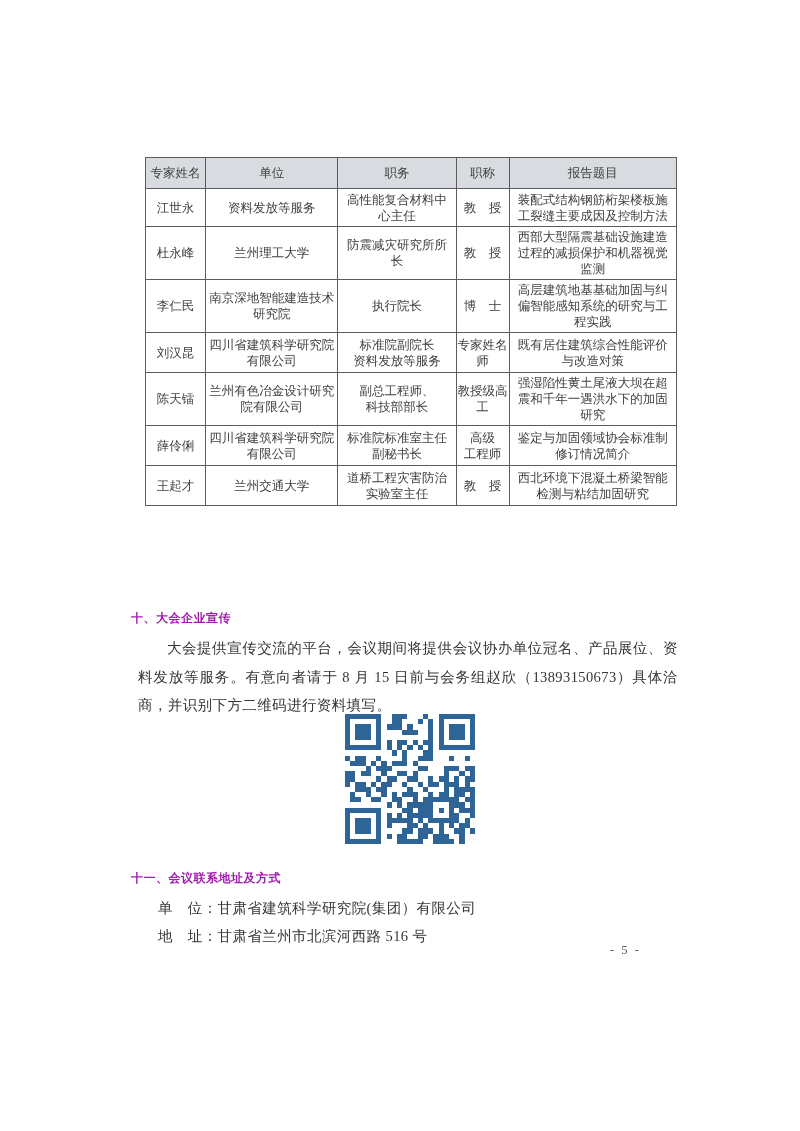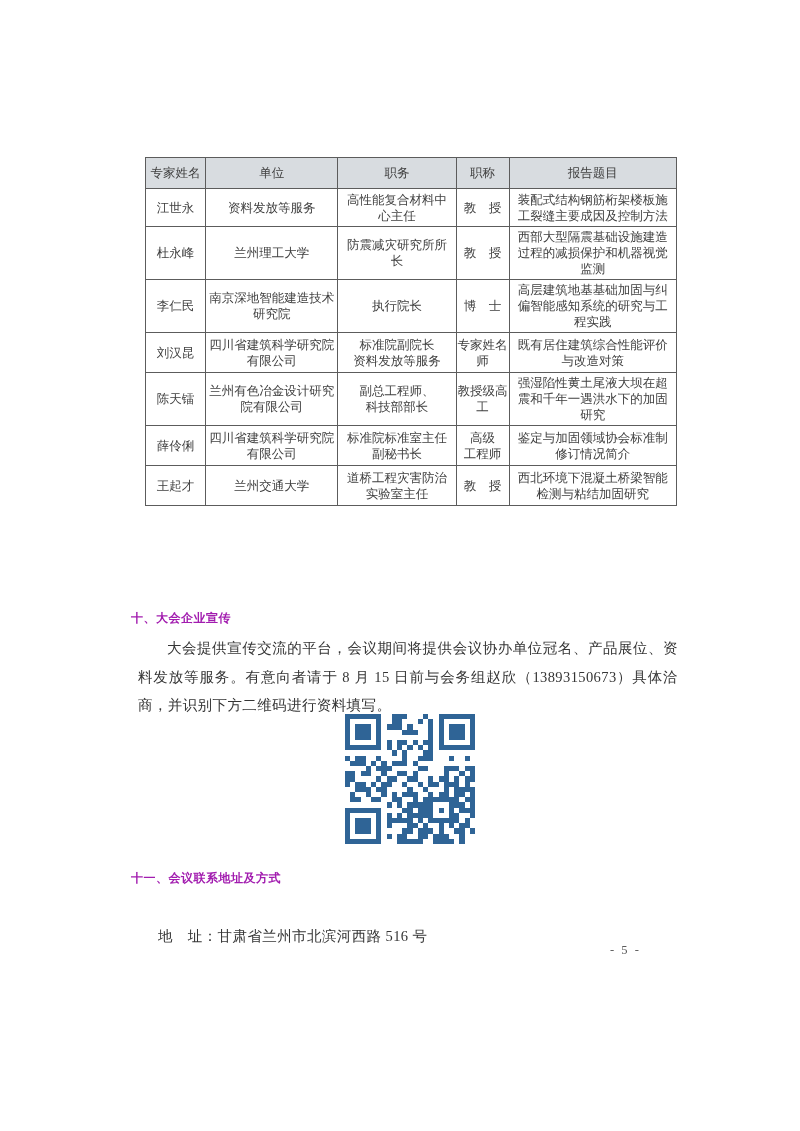--- a/index.html
+++ b/index.html
@@ -478,20 +478,23 @@
         <rect x="70" y="120" width="5" height="5" fill="#2f6496"></rect>
         <rect x="85" y="120" width="5" height="5" fill="#2f6496"></rect>
         <rect x="90" y="120" width="5" height="5" fill="#2f6496"></rect>
         <rect x="95" y="120" width="5" height="5" fill="#2f6496"></rect>
         <rect x="100" y="120" width="5" height="5" fill="#2f6496"></rect>
         <rect x="110" y="120" width="5" height="5" fill="#2f6496"></rect>
       </svg></div>
 
   <div class="sec-heading" style="top:870px">十一、会议联系地址及方式</div>
 
+  <div class="contact-line" style="top:899px">
+    <span>单　位：</span><span>甘肃省建筑科学研究院(集团）有限公司</span>
+  </div>
 
   <div class="contact-line" style="top:927px">
     <span>地　址：</span><span>甘肃省兰州市北滨河西路 516 号</span>
   </div>
 
   <div class="page-num">- 5 -</div>
 
 </div>
 
 </body></html>

